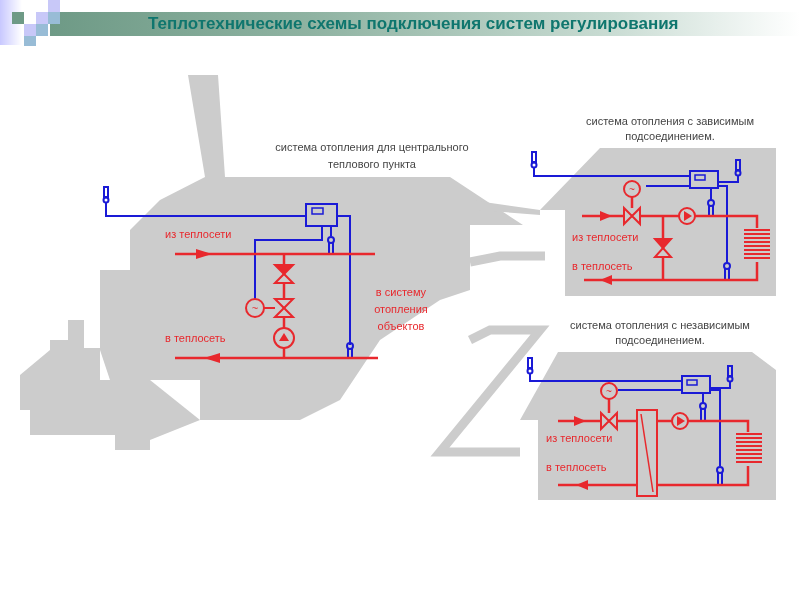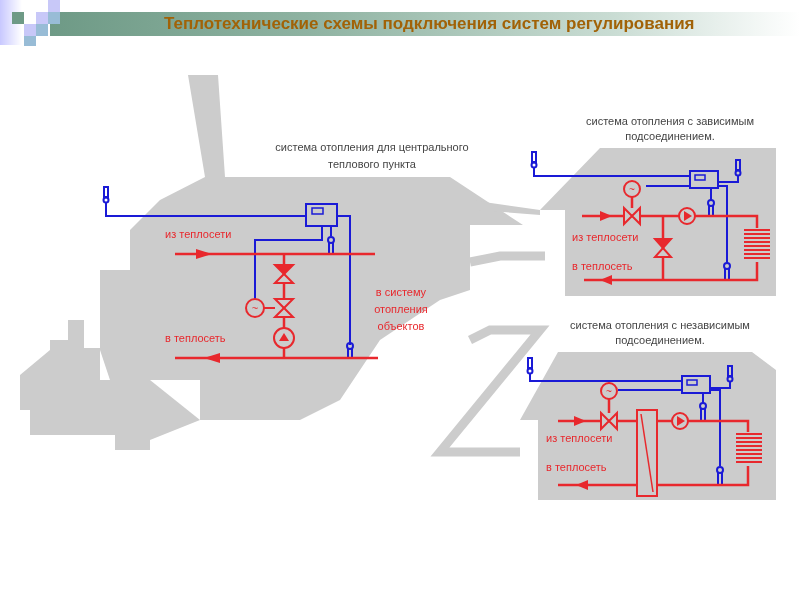--- a/index.html
+++ b/index.html
@@ -1,21 +1,21 @@
 <!DOCTYPE html>
 <html><head>
 <meta charset="utf-8">
 <style>
   html, body { margin:0; padding:0; background:#ffffff; }
   body { width:800px; height:600px; position:relative; overflow:hidden; font-family:"Liberation Sans", sans-serif; }
   .deco { position:absolute; }
   #title-bar { position:absolute; left:50px; top:12px; width:750px; height:24px;
     background:linear-gradient(to right,#6e9a86 0%,#8fb3a2 35%,#c9dcd3 75%,#ffffff 100%); }
-  #title { position:absolute; left:164px; top:12px; height:40px; line-height:24px; font-weight:bold;
-    font-size:17px; color:#a16207; white-space:nowrap; }
+  #title { position:absolute; left:148px; top:12px; height:40px; line-height:24px; font-weight:bold;
+    font-size:17px; color:#0f766e; white-space:nowrap; }
   svg#scene { position:absolute; left:0; top:0; }
   .lbl-red { fill:#e8282d; font-size:11px; font-family:"Liberation Sans", sans-serif; }
   .lbl-cap { fill:#444; font-size:11px; font-family:"Liberation Sans", sans-serif; }
 </style>
 </head>
 <body>
 
 <div class="deco" style="left:0;top:0;width:22px;height:45px;background:linear-gradient(to right,#c8c8ff,#ffffff);"></div>
 <div class="deco" style="left:48px;top:0;width:12px;height:12px;background:#c8c8f8;"></div>
 <div id="title-bar"></div>

